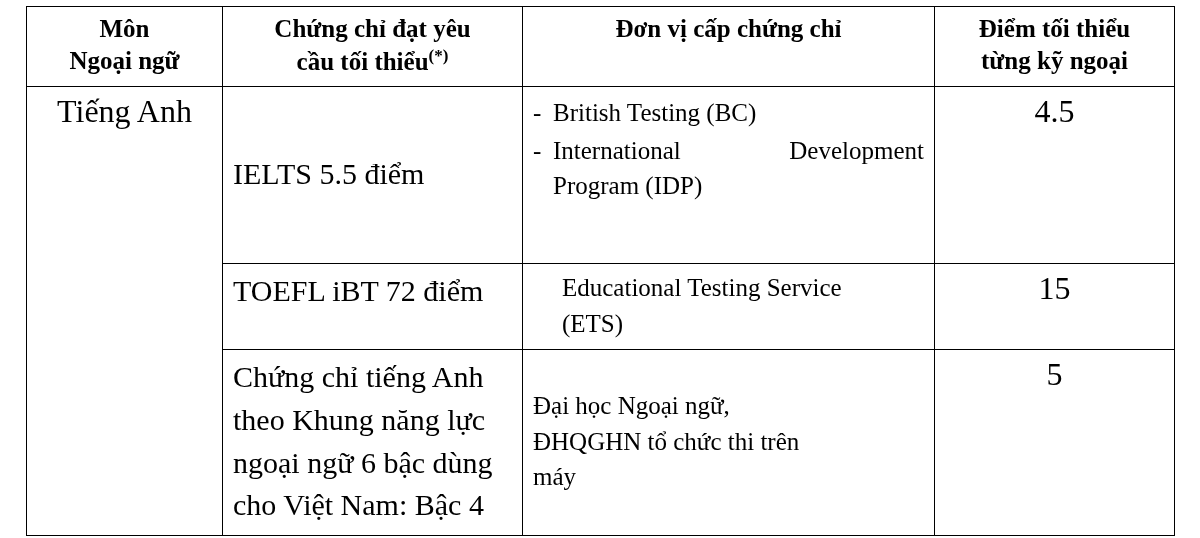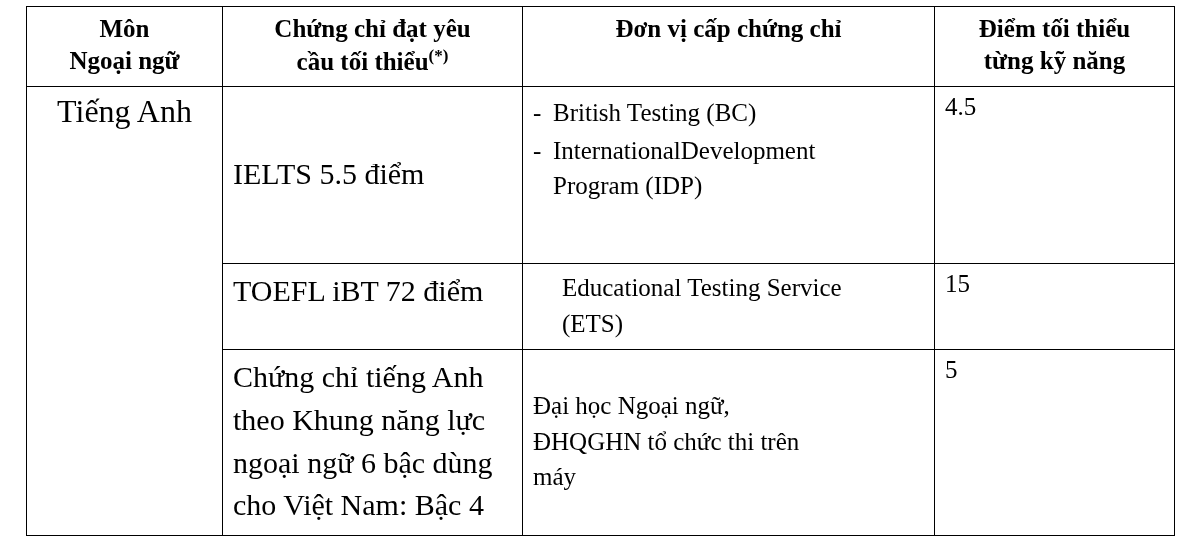--- a/index.html
+++ b/index.html
@@ -60,22 +60,23 @@
     font-size: 30px;
     line-height: 1.42;
     vertical-align: middle;
   }
   .org-cell {
     font-size: 25px;
     line-height: 1.42;
     vertical-align: top;
   }
   .score-cell {
+    text-align: center;
     vertical-align: middle;
-    font-size: 25px;
+    font-size: 32px;
   }
   .row-ielts .cert-cell { vertical-align: middle; }
   .row-ielts .org-cell { padding-top: 8px; }
   .row-toefl .org-cell { vertical-align: middle; padding-left: 39px; }
   .row-khung .org-cell { vertical-align: middle; }
 
   
   ul.dashlist {
     margin: 0;
     padding: 0;
@@ -115,37 +116,37 @@
           <div>Chứng chỉ đạt yêu</div>
           <div>
             <span>cầu tối thiểu</span><span class="sup">(*)</span>
           </div>
         </th>
         <th>
           <div>Đơn vị cấp chứng chỉ</div>
         </th>
         <th>
           <div>Điểm tối thiểu</div>
-          <div>từng kỹ năng</div>
+          <div>từng kỹ ngoại</div>
         </th>
       </tr>
     </thead>
     <tbody>
       <tr class="row-ielts tall-row">
         <td class="subj-cell" rowspan="3">Tiếng Anh</td>
         <td class="cert-cell">IELTS 5.5 điểm</td>
         <td class="org-cell">
           <ul class="dashlist">
             <li>
               <span class="dash">-</span>
               <span>British Testing (BC)</span>
             </li>
             <li>
               <span class="dash">-</span>
-              <span class="txt" style="display:flex; ">
+              <span class="txt" style="display:flex; justify-content:space-between;">
                 <span>International</span>
                 <span>Development</span>
               </span>
               <span>Program (IDP)</span>
             </li>
           </ul>
         </td>
         <td class="score-cell">4.5</td>
       </tr>
       <tr class="row-toefl">

